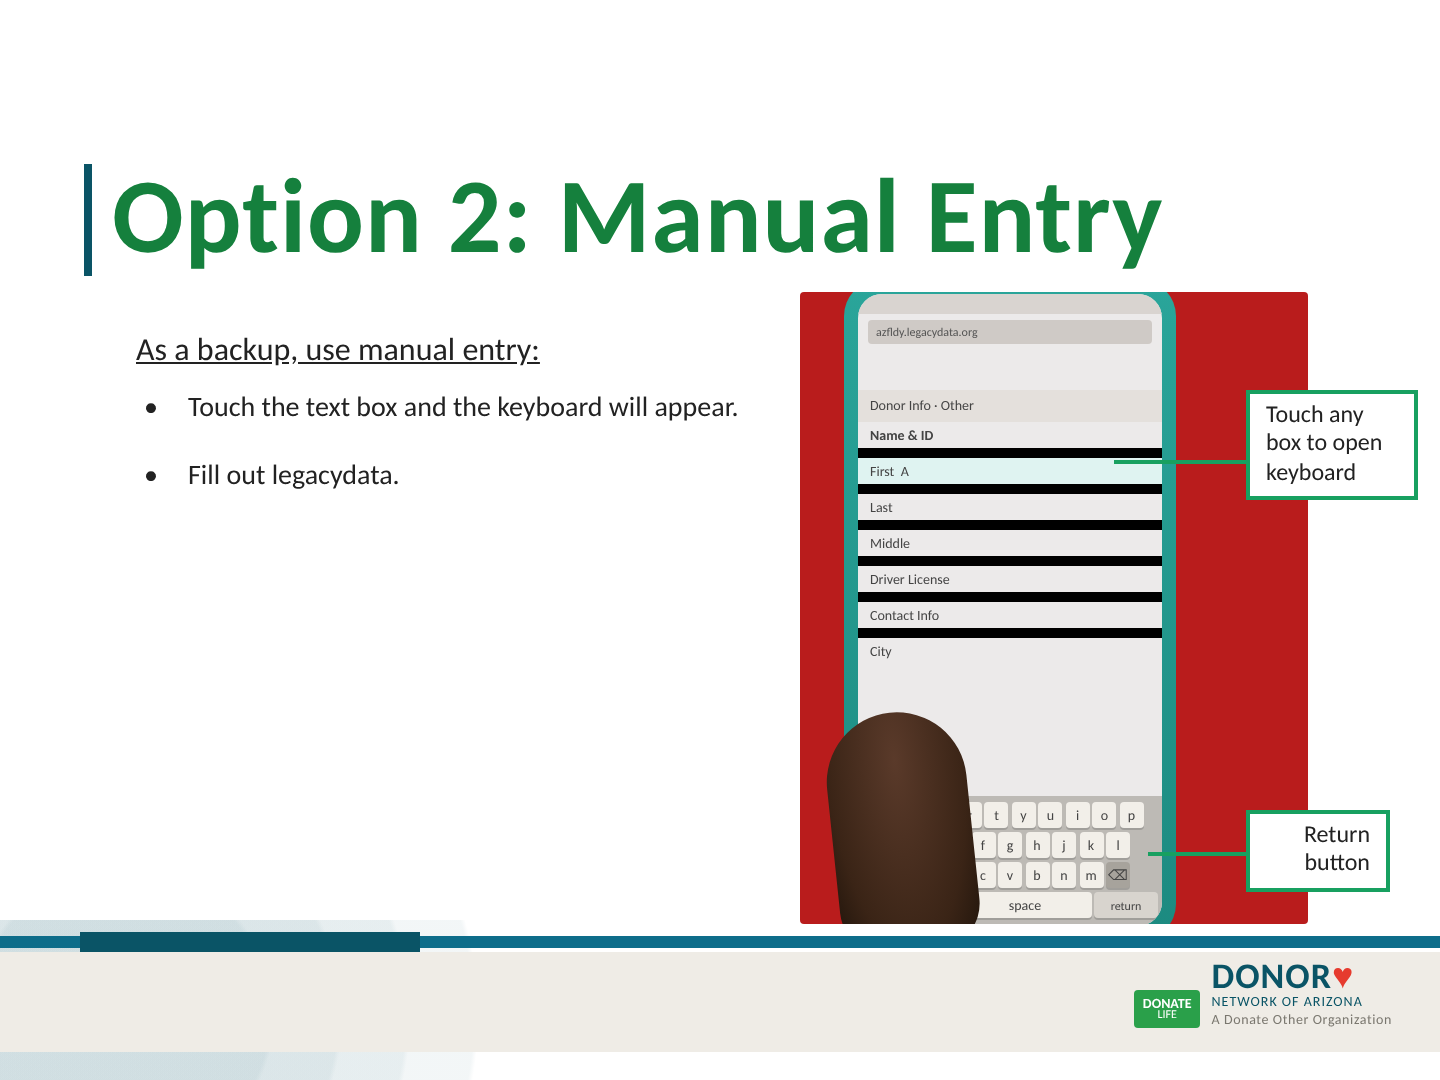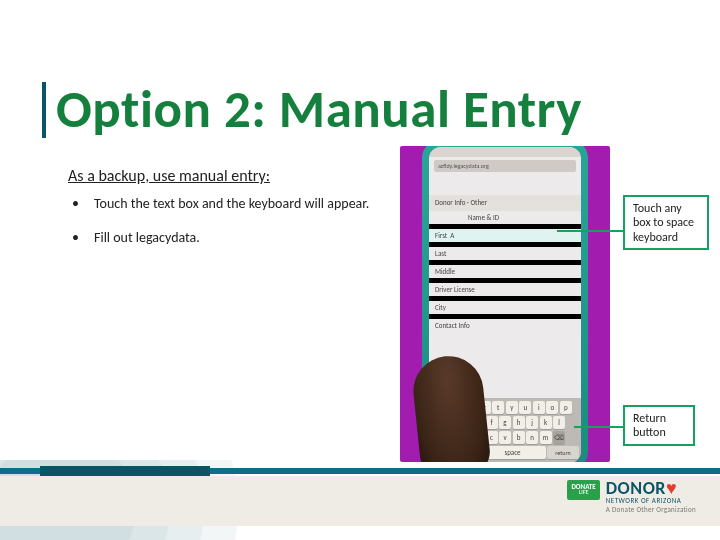--- a/index.html
+++ b/index.html
@@ -11,52 +11,52 @@
   .title-bar { width: 4px; background: #0a5466; margin-right: 10px; }
   .title-text { font-size: 53px; letter-spacing: 0.5px; color: #15803d; font-weight: 700; line-height: 1.05; }
 
   
   .intro { position: absolute; left: 68px; top: 166px; font-size: 16px; color: #222; text-decoration: underline; }
   .bullets { position: absolute; left: 68px; top: 195px; width: 330px; list-style: none; font-size: 14px; color: #222; }
   .bullets li { position: relative; padding-left: 26px; margin-bottom: 16px; line-height: 1.25; }
   .bullets li::before { content: "•"; position: absolute; left: 4px; top: 0; }
 
   
-  .photo { position: absolute; left: 400px; top: 146px; width: 210px; height: 316px; background: #a21caf; border-radius: 2px; overflow: hidden; }
+  .photo { position: absolute; left: 400px; top: 146px; width: 254px; height: 316px; background: #b91c1c; border-radius: 2px; overflow: hidden; }
   .phone { position: absolute; left: 22px; top: -6px; width: 166px; height: 330px; background: linear-gradient(#2aa59a,#1c8a80); border-radius: 18px; padding: 7px; }
   .phone-inner { width: 100%; height: 100%; background: #eceaea; border-radius: 12px; display: flex; flex-direction: column; overflow: hidden; }
   .statusbar { height: 10px; background: #d9d4d0; }
   .urlbar { height: 12px; margin: 3px 5px; background: #cfcac6; border-radius: 2px; font-size: 6px; color: #555; padding-left: 4px; line-height: 12px; }
   .hdr { height: 16px; background: #e4e0dc; font-size: 7px; color: #444; padding-left: 6px; line-height: 16px; margin-top: 20px; }
   .section { font-size: 7px; color: #444; padding: 2px 6px; }
-  .section.strong { font-weight: 400; margin-left: 33px; }
+  .section.strong { font-weight: 700; }
   .row { border-top: 5px solid #000000; }
   .row.hl { background: #dff3f1; position: relative; }
   .kb { margin-top: auto; background: #bdbab5; padding: 3px 2px 2px; }
   .kbr { display: flex; justify-content: center; gap: 1.5px; margin-bottom: 2px; }
   .key { width: 12px; height: 13px; background: #f2efe9; border-radius: 2px; font-size: 7px; color: #444; display: flex; align-items: center; justify-content: center; box-shadow: 0 1px 0 rgba(0,0,0,.15); }
   .key.wide { width: 20px; }
   .key.space { flex: 1; }
   .key.ret { width: 32px; background: #d8d4ce; font-size: 6px; }
   .key.dark { background: #a7a39c; }
   .thumb { position: absolute; left: 16px; bottom: -14px; width: 70px; height: 120px; background: radial-gradient(ellipse at 50% 20%, #5a3a2a 0%, #3a2416 70%, #20140b 100%); border-radius: 40px 40px 26px 26px; transform: rotate(-6deg); }
 
   
   .callout { position: absolute; border: 2px solid #18a060; background: #fff; padding: 4px 8px; font-size: 12px; color: #222; line-height: 1.2; text-align: left; }
   .callout.c1 { left: 623px; top: 195px; width: 86px; }
-  .callout.c2 { left: 623px; top: 405px; width: 72px; }
+  .callout.c2 { left: 623px; top: 405px; width: 72px; text-align: right; }
   .leader { position: absolute; height: 2px; background: #18a060; }
   .leader.l1 { left: 557px; top: 230px; width: 66px; }
   .leader.l2 { left: 574px; top: 426px; width: 49px; }
 
   
   .footer-bar1 { position: absolute; left: 0; top: 468px; width: 720px; height: 6px; background: #0e6d8a; }
   .footer-bar1b { position: absolute; left: 40px; top: 466px; width: 170px; height: 10px; background: #0a5466; }
   .footer-bar2 { position: absolute; left: 0; top: 476px; width: 720px; height: 50px; background: #efece6; }
-  .logo { position: absolute; right: 24px; top: 480px; display: flex; align-items: flex-start; gap: 6px; }
+  .logo { position: absolute; right: 24px; top: 480px; display: flex; align-items: flex-end; gap: 6px; }
   .dlife { background: #2aa04a; color: #fff; font-size: 7px; font-weight: 700; padding: 4px 4px; border-radius: 2px; line-height: 0.9; text-align: center; }
   .dlife small { display: block; font-size: 6px; font-weight: 400; }
   .donor { color: #0a5466; }
   .donor .big { font-size: 18px; font-weight: 700; letter-spacing: 0.5px; line-height: 0.9; }
   .donor .big .thin { font-weight: 300; }
   .donor .sub { font-size: 7px; letter-spacing: 0.5px; }
   .donor .tag { font-size: 7px; color: #7a776f; letter-spacing: 0.3px; }
 
   .bg-pattern { position: absolute; left: -40px; top: 460px; width: 340px; height: 80px; background:
     radial-gradient(circle at 30% 60%, rgba(10,84,102,.05) 30%, transparent 31%),
@@ -88,22 +88,22 @@
         <div class="statusbar"></div>
         <div class="urlbar">azfldy.legacydata.org</div>
         <div class="hdr">Donor Info · Other</div>
         <div class="section strong">Name &amp; ID</div>
         <div class="section row hl">
           <span>First</span>&nbsp;&nbsp;<span>A</span>
         </div>
         <div class="section row">Last</div>
         <div class="section row">Middle</div>
         <div class="section row">Driver License</div>
+        <div class="section row">Contact Info</div>
         <div class="section row">City</div>
-        <div class="section row">Contact Info</div>
         <div class="kb">
           <div class="kbr">
             <div class="key">q</div>
             <div class="key">w</div>
             <div class="key">e</div>
             <div class="key">r</div>
             <div class="key">t</div>
             <div class="key">y</div>
             <div class="key">u</div>
             <div class="key">i</div>
@@ -139,21 +139,21 @@
             <div class="key space">space</div>
             <div class="key ret">return</div>
           </div>
         </div>
       </div>
     </div>
     <div class="thumb"></div>
   </div>
 
   <div class="leader l1"></div>
-  <div class="callout c1">Touch any box to space keyboard</div>
+  <div class="callout c1">Touch any box to open keyboard</div>
   <div class="leader l2"></div>
   <div class="callout c2">Return button</div>
 
   <div class="bg-pattern"></div>
   <div class="footer-bar1"></div>
   <div class="footer-bar1b"></div>
   <div class="footer-bar2"></div>
   <div class="logo">
     <div class="dlife">
       <span>DONATE</span>

